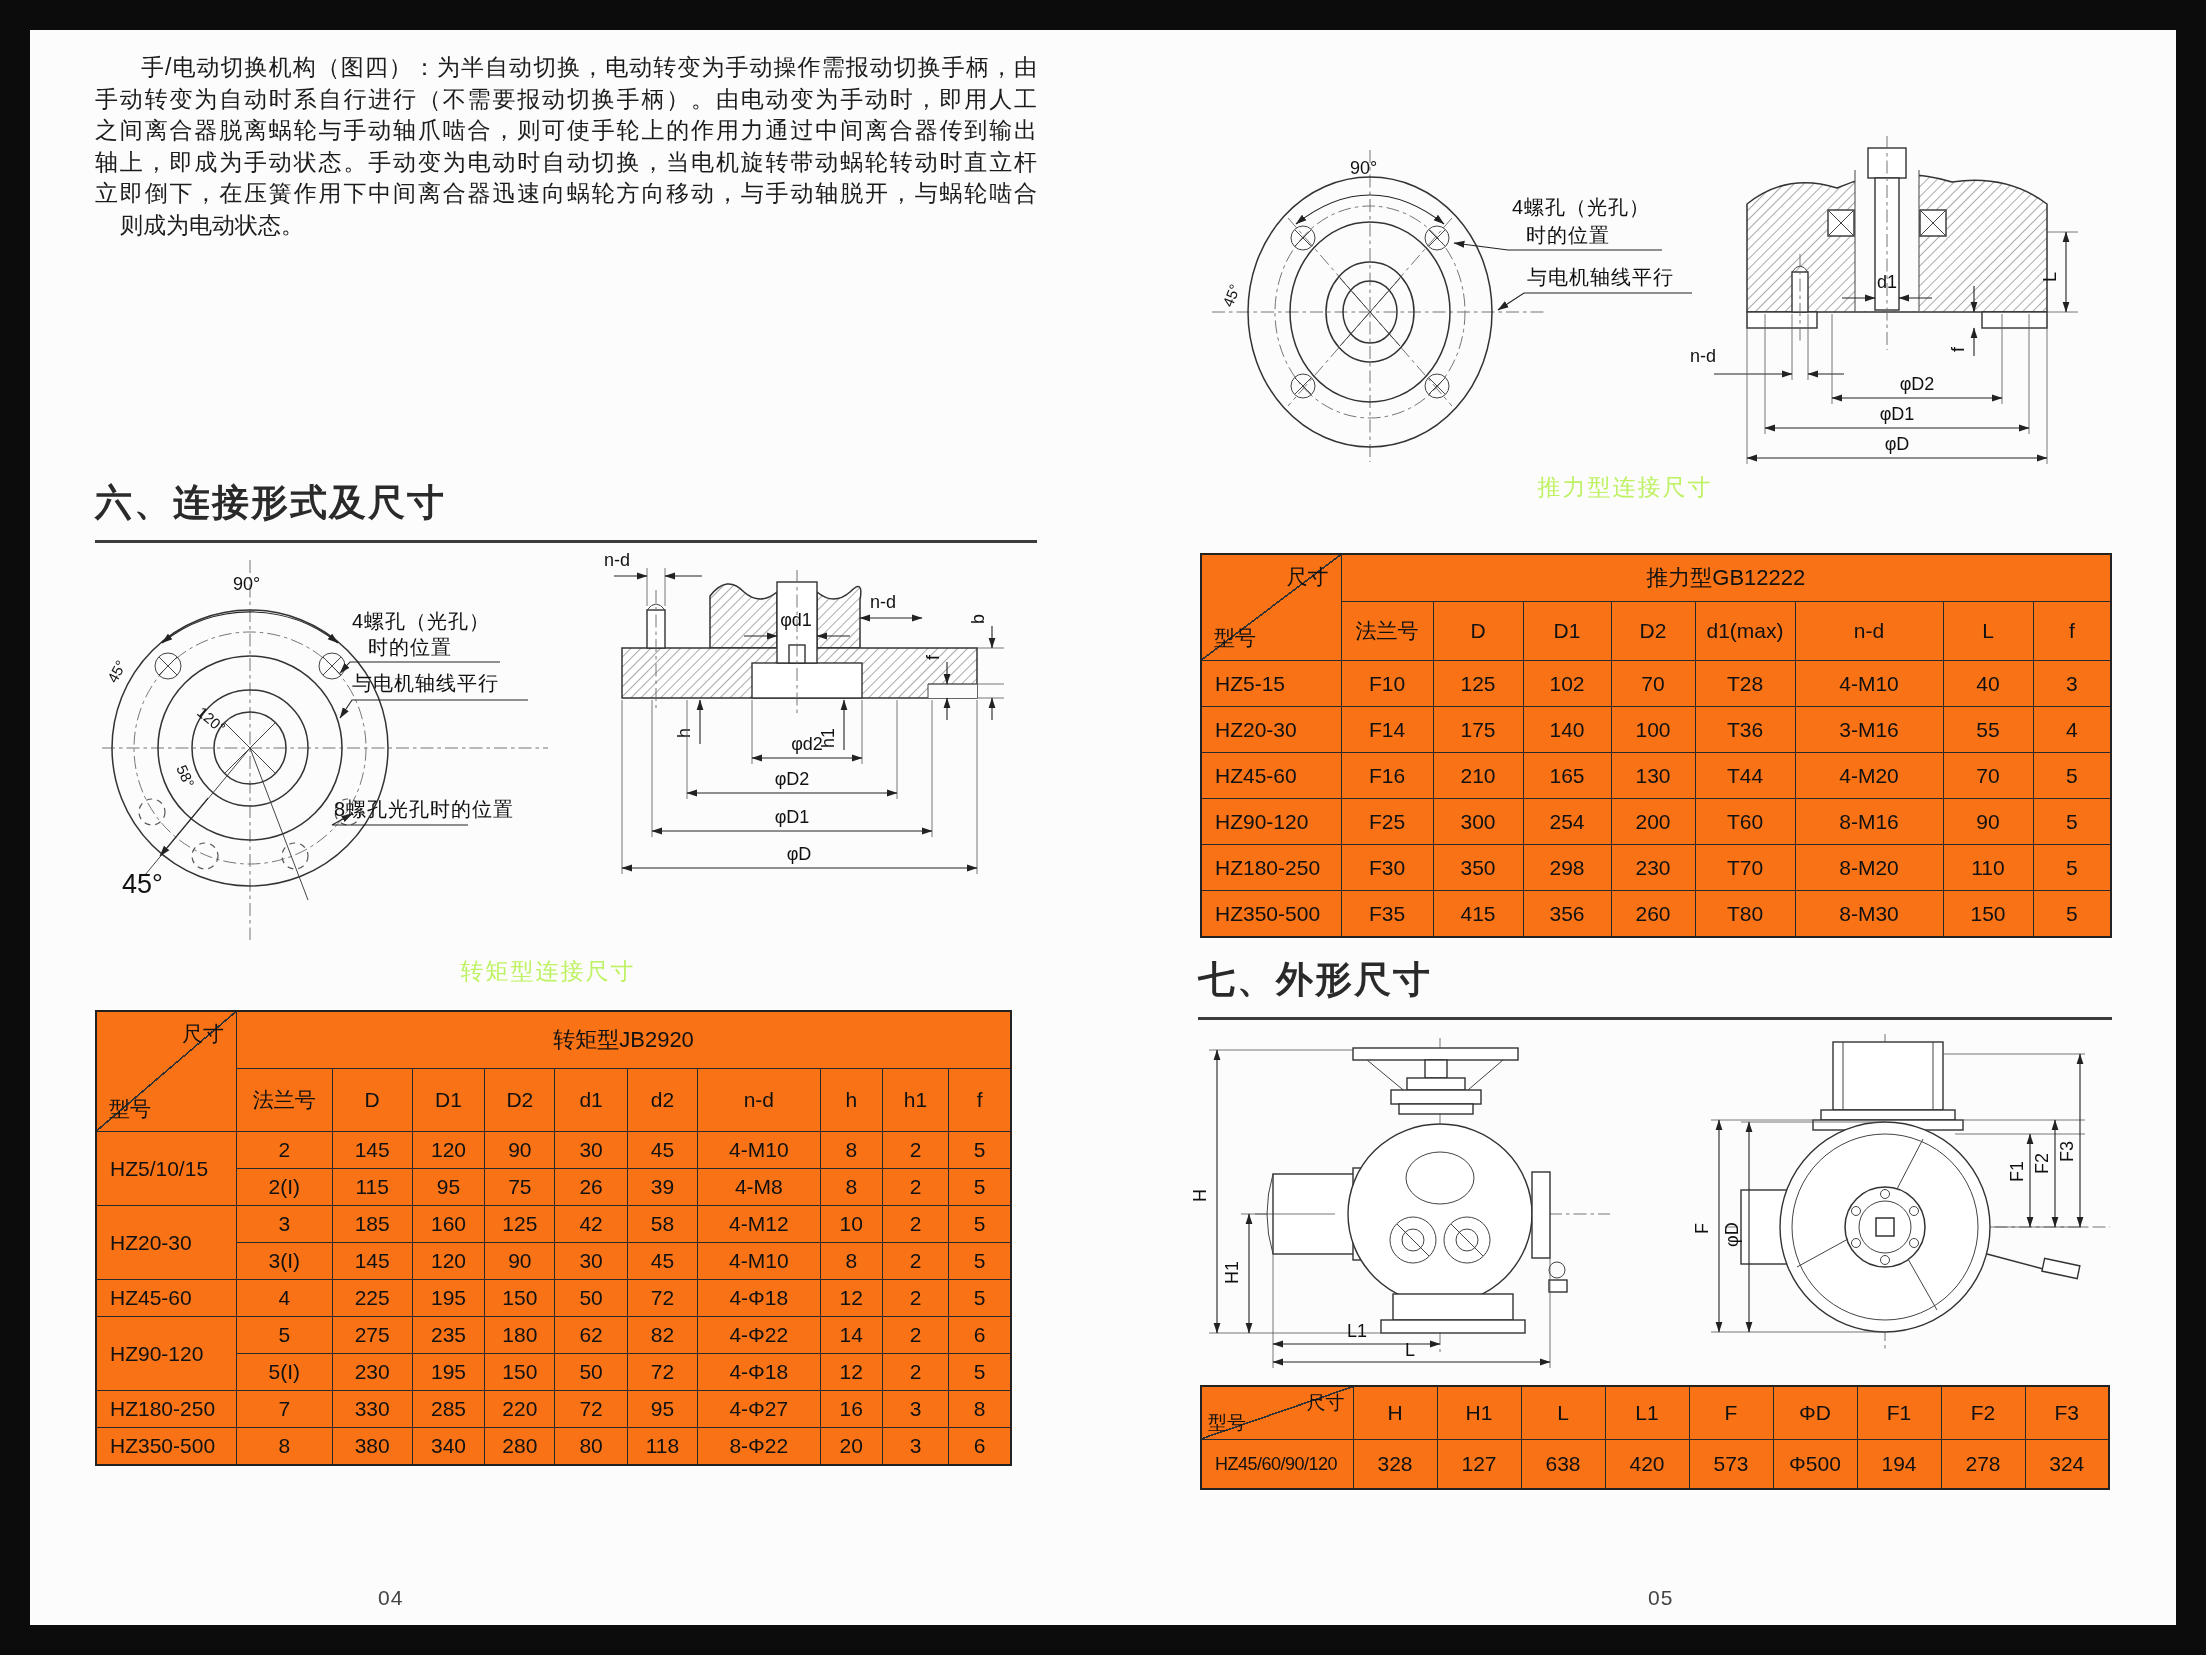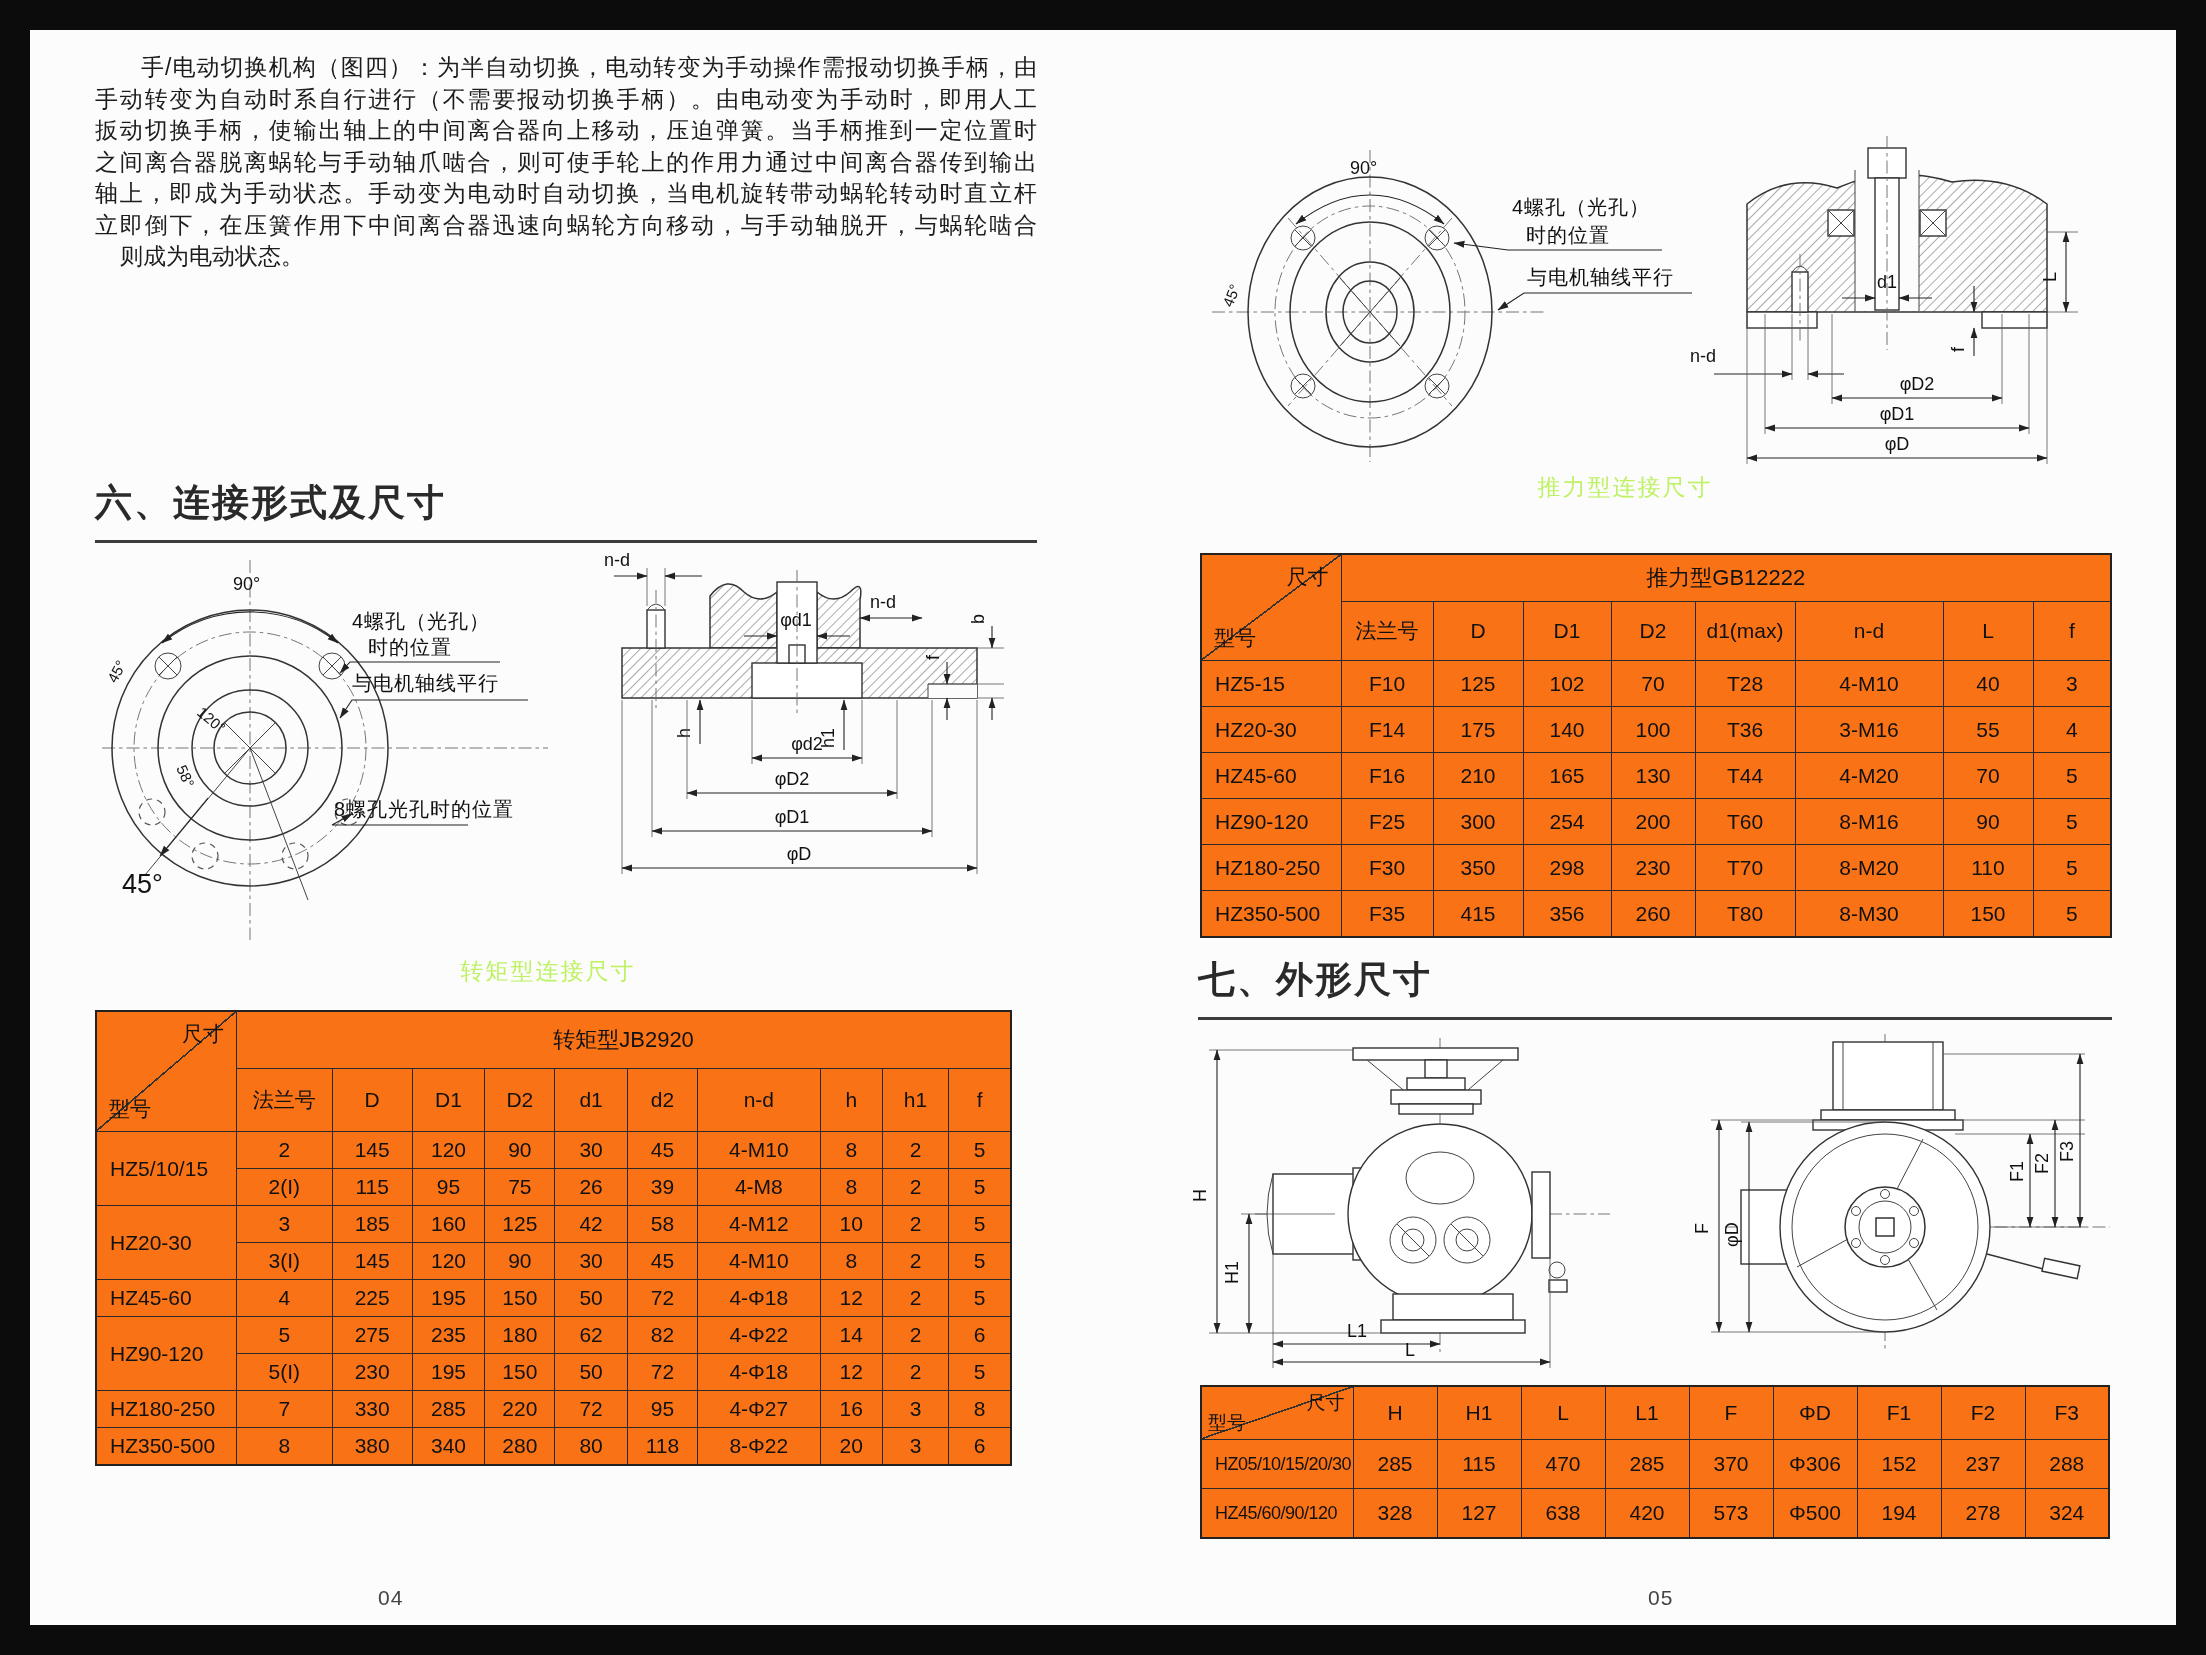--- a/index.html
+++ b/index.html
@@ -77,21 +77,20 @@
       </pattern>
       <marker id="arr" viewBox="0 0 10 10" refX="9.5" refY="5" markerWidth="10" markerHeight="10" orient="auto-start-reverse">
         <path d="M0,1.8 L10,5 L0,8.2 Z" fill="#222"></path>
       </marker>
     </defs>
   </svg>
 
   <div class="abs para" style="left:95px;top:52px">
     <div class="pline first">手/电动切换机构（图四）：为半自动切换，电动转变为手动操作需报动切换手柄，由</div>
     <div class="pline">手动转变为自动时系自行进行（不需要报动切换手柄）。由电动变为手动时，即用人工</div>
-    <div class="pline">扳动切换手柄，使输出轴上的中间离合器向上移动，压迫弹簧。当手柄推到一定位置时</div>
     <div class="pline">之间离合器脱离蜗轮与手动轴爪啮合，则可使手轮上的作用力通过中间离合器传到输出</div>
     <div class="pline">轴上，即成为手动状态。手动变为电动时自动切换，当电机旋转带动蜗轮转动时直立杆</div>
     <div class="pline">立即倒下，在压簧作用下中间离合器迅速向蜗轮方向移动，与手动轴脱开，与蜗轮啮合</div>
     <div class="pline last">则成为电动状态。</div>
   </div>
 
   <div class="abs sec-heading" style="left:95px;top:478px;width:942px">六、连接形式及尺寸</div>
 
   <svg class="draw" style="left:100px;top:548px" width="480" height="400" viewBox="0 0 480 400">
     <line class="cl" x1="2" y1="200" x2="448" y2="200"></line>
@@ -706,32 +705,20 @@
           <th>L1</th>
           <th>F</th>
           <th>ΦD</th>
           <th>F1</th>
           <th>F2</th>
           <th>F3</th>
         </tr>
     </thead>
     <tbody>
         <tr>
-          <td class="model-cell" rowspan="1">HZ05/10/15/20/30</td>
-          <td>285</td>
-          <td>115</td>
-          <td>470</td>
-          <td>285</td>
-          <td>370</td>
-          <td>Φ306</td>
-          <td>152</td>
-          <td>237</td>
-          <td>288</td>
-        </tr>
-        <tr>
           <td class="model-cell" rowspan="1">HZ45/60/90/120</td>
           <td>328</td>
           <td>127</td>
           <td>638</td>
           <td>420</td>
           <td>573</td>
           <td>Φ500</td>
           <td>194</td>
           <td>278</td>
           <td>324</td>

